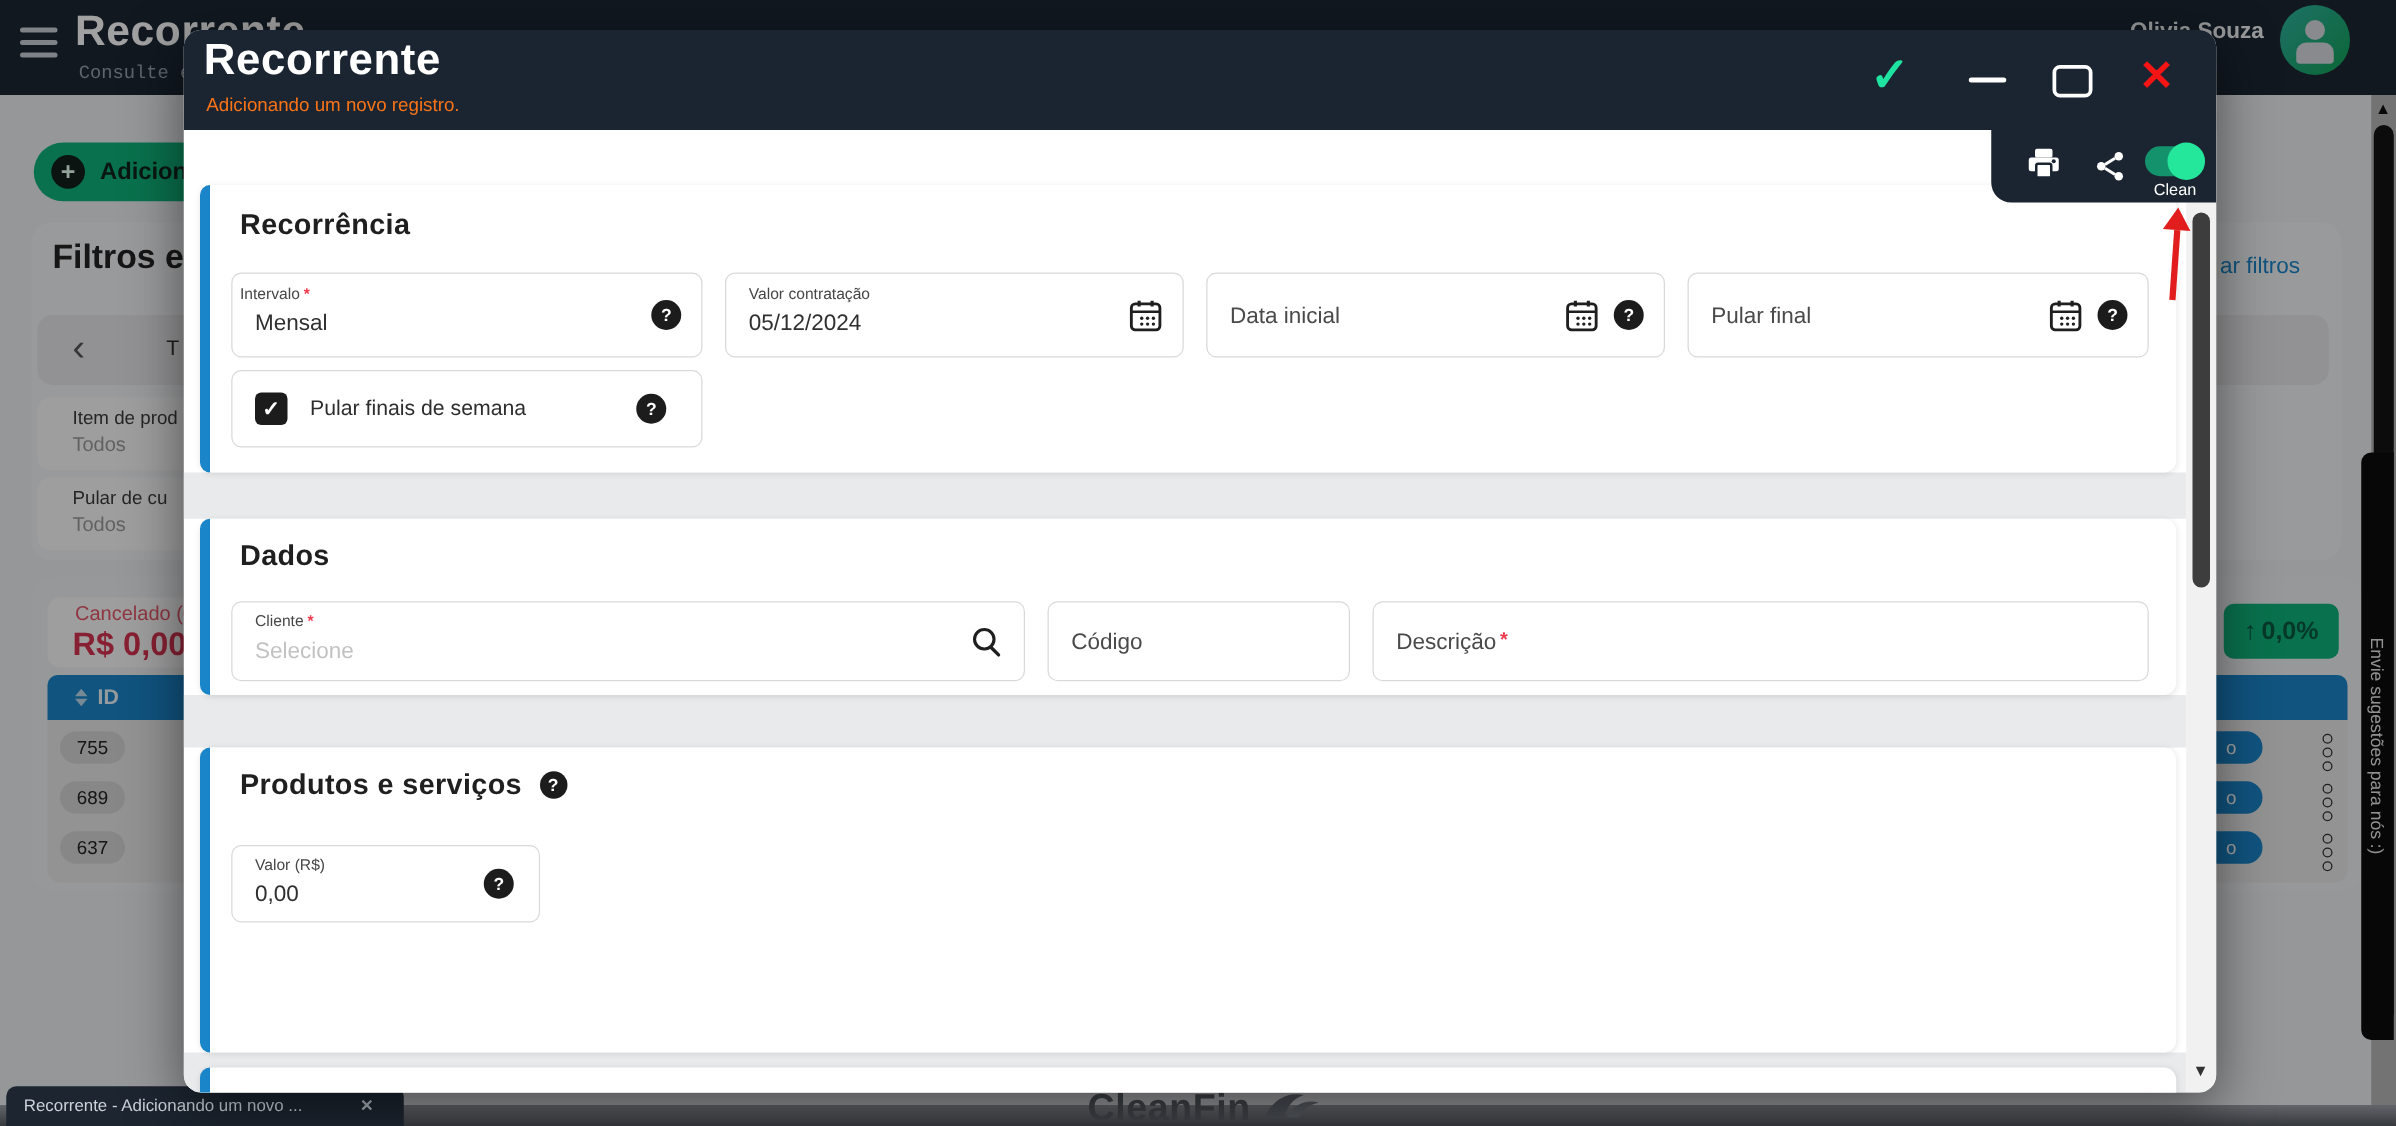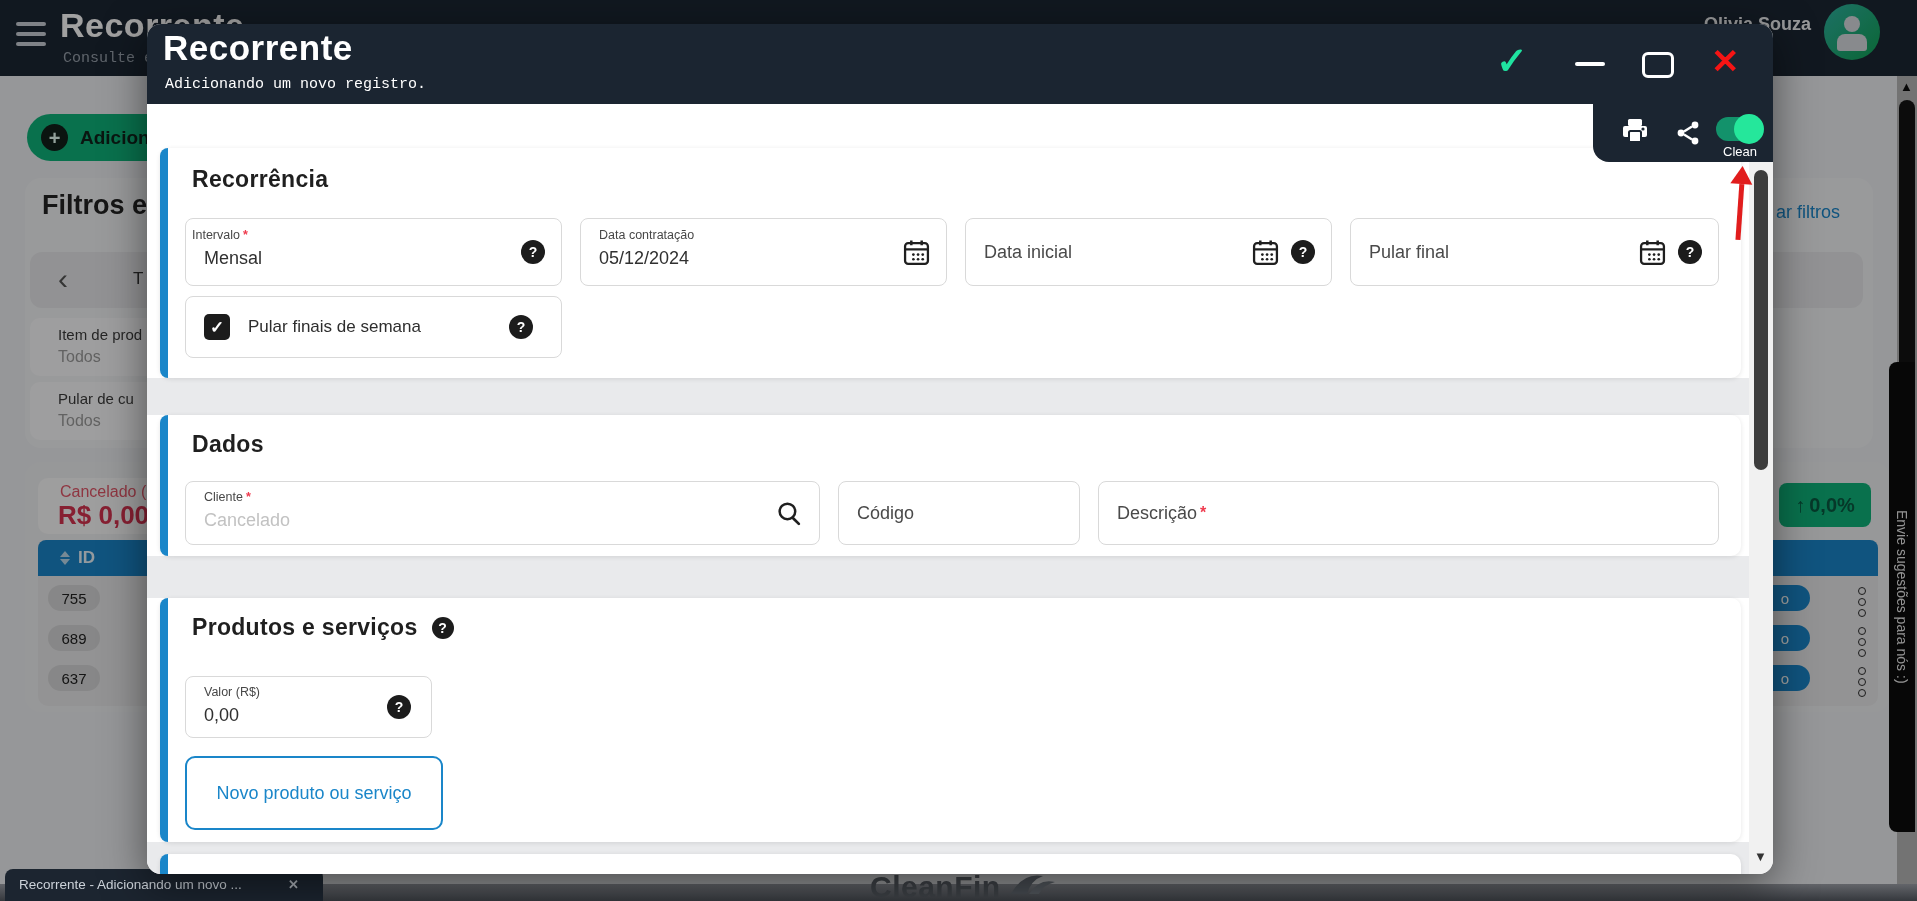--- a/index.html
+++ b/index.html
@@ -49,21 +49,21 @@
   .sb-track{background:#b7b7b7;}
   .sb-thumb{background:#141414;border-radius:8px;}
   .sb-arrow{font-size:13px;color:#0d0d0d;line-height:1;}
   
   .overlay{left:0;top:0;width:1917px;height:901px;background:rgba(0,0,0,.37);z-index:10;}
   
   .modal{left:147px;top:24px;width:1626px;height:850px;background:#fff;border-radius:14px;
          overflow:hidden;z-index:20;box-shadow:0 12px 44px rgba(0,0,0,.5);}
   .m-header{left:0;top:0;width:1626px;height:80px;background:#1b2531;}
   .m-title{font-size:35px;font-weight:bold;color:#fff;letter-spacing:.5px;}
-  .m-sub{font-size:15px;color:#ffffff;font-family:Liberation Mono, monospace;}
+  .m-sub{font-size:15px;color:#f97316;}
   .ico-check{font-size:38px;font-weight:bold;color:#1fe3a0;line-height:1;}
   .ico-min{width:30px;height:4px;border-radius:2px;background:#fff;}
   .ico-max{width:26px;height:20px;border:3px solid #fff;border-radius:6px;}
   .ico-close{font-size:34px;font-weight:bold;color:#f61414;line-height:1;}
   .m-toolbar{left:1446px;top:80px;width:180px;height:58px;background:#1b2531;border-radius:0 0 0 16px;z-index:5;}
   .tgl-track{width:44px;height:24px;border-radius:12px;background:#13926b;}
   .tgl-knob{width:30px;height:30px;border-radius:50%;background:#25e79b;}
   .tgl-label{font-size:13px;color:#fff;text-align:center;}
   .gap-strip{left:0;width:1602px;background:#e9eaec;}
   .card{background:#fff;border-radius:10px;box-shadow:0 1px 5px rgba(0,0,0,.10);}
@@ -240,21 +240,21 @@
 
       <div class="abs field" style="left:25px;top:70px;width:377px;height:68px;">
         <div class="abs f-label" style="left:6px;top:9px;"><span>Intervalo</span><span class="req">*</span></div>
         <div class="abs f-value" style="left:18px;top:29px;">Mensal</div>
         <div class="f-icons">
             <span class="help">?</span>
           </div>
       </div>
 
       <div class="abs field" style="left:420px;top:70px;width:367px;height:68px;">
-        <div class="abs f-label" style="left:18px;top:9px;">Data contratação</div>
+        <div class="abs f-label" style="left:18px;top:9px;">Valor contratação</div>
         <div class="abs f-value" style="left:18px;top:29px;">05/12/2024</div>
         <div class="f-icons">
           <svg width="27" height="27" viewBox="0 0 26 26">
             <rect x="2" y="4" width="22" height="20" rx="3" fill="none" stroke="#1f1f1f" stroke-width="2.2"></rect>
             <line x1="2" y1="10" x2="24" y2="10" stroke="#1f1f1f" stroke-width="2"></line>
             <line x1="8" y1="1.5" x2="8" y2="6" stroke="#1f1f1f" stroke-width="2.4"></line>
             <line x1="18" y1="1.5" x2="18" y2="6" stroke="#1f1f1f" stroke-width="2.4"></line>
             <circle cx="10" cy="15" r="1.3" fill="#1f1f1f"></circle>
               <circle cx="14.5" cy="15" r="1.3" fill="#1f1f1f"></circle>
               <circle cx="19" cy="15" r="1.3" fill="#1f1f1f"></circle>
@@ -311,21 +311,21 @@
           </div>
       </div>
     </div>
 
     <div class="abs card" style="left:13px;top:391px;width:1581px;height:141px;">
       <div class="abs blue-bar"></div>
       <div class="abs sec-title" style="left:32px;top:16px;">Dados</div>
 
       <div class="abs field" style="left:25px;top:66px;width:635px;height:64px;">
         <div class="abs f-label" style="left:18px;top:8px;"><span>Cliente</span><span class="req">*</span></div>
-        <div class="abs f-ph" style="left:18px;top:28px;">Cancelado</div>
+        <div class="abs f-ph" style="left:18px;top:28px;">Selecione</div>
         <div class="f-icons">
           <svg width="27" height="27" viewBox="0 0 26 26">
             <circle cx="11" cy="11" r="7.5" fill="none" stroke="#1f1f1f" stroke-width="2.4"></circle>
             <line x1="16.5" y1="17.5" x2="22" y2="23" stroke="#1f1f1f" stroke-width="2.6" stroke-linecap="round"></line>
           </svg>
         </div>
       </div>
 
       <div class="abs field" style="left:678px;top:66px;width:242px;height:64px;display:flex;align-items:center;">
         <span class="f-empty" style="margin-left:18px;">Código</span>
@@ -345,21 +345,20 @@
       </div>
 
       <div class="abs field" style="left:25px;top:78px;width:247px;height:62px;">
         <div class="abs f-label" style="left:18px;top:8px;">Valor (R$)</div>
         <div class="abs f-value" style="left:18px;top:28px;">0,00</div>
         <div class="f-icons" style="right:20px;">
             <span class="help">?</span>
           </div>
       </div>
 
-      <div class="abs outline-btn" style="left:25px;top:158px;width:258px;height:74px;">Novo produto ou serviço</div>
     </div>
 
     <div class="abs card" style="left:13px;top:830px;width:1581px;height:40px;">
       <div class="abs blue-bar"></div>
     </div>
 
     <div class="abs msb-track">
       <div class="abs msb-arrow" style="left:5px;top:746px;">▼</div>
     </div>
     <div class="abs msb-thumb"></div>

